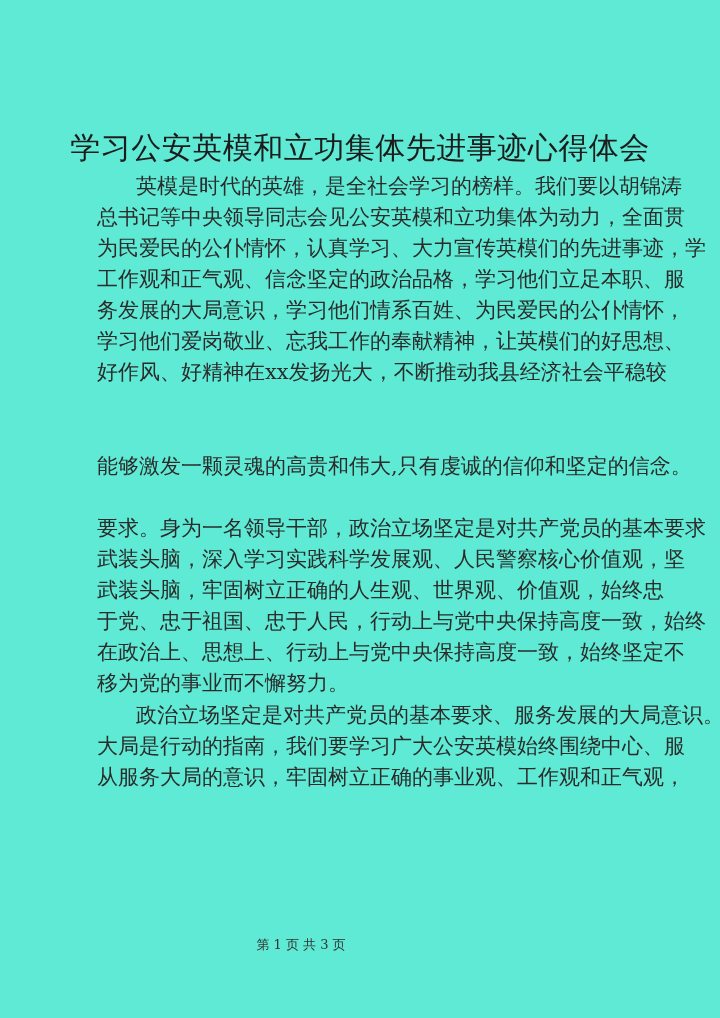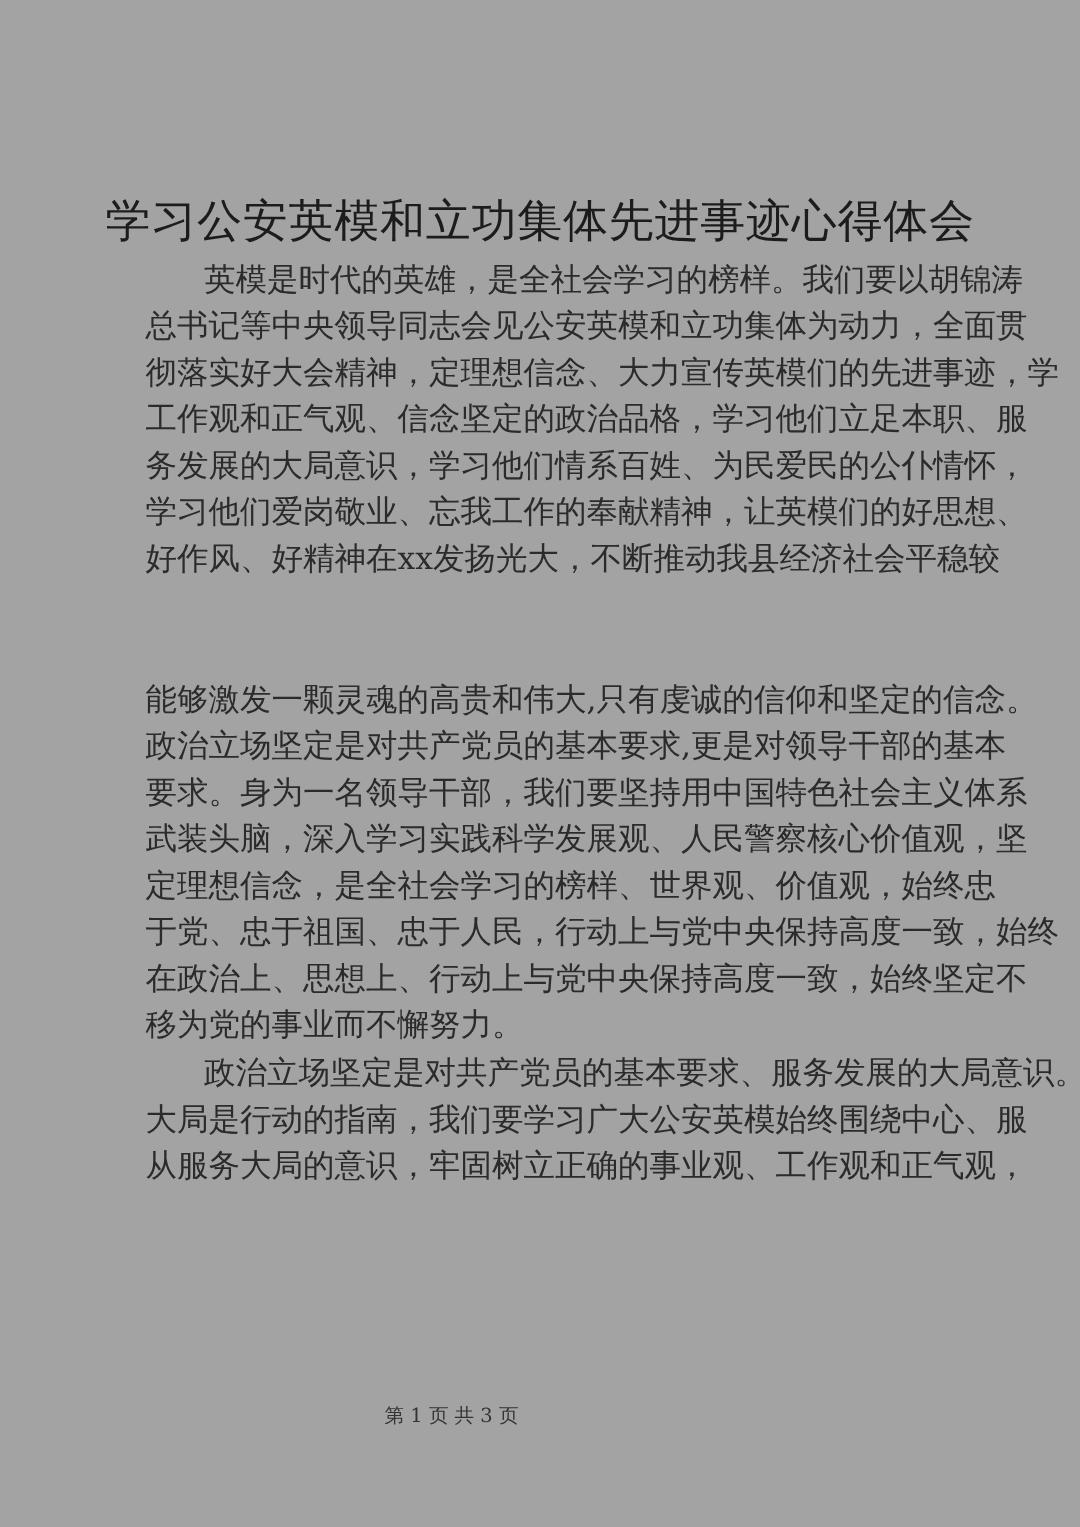--- a/index.html
+++ b/index.html
@@ -13,21 +13,21 @@
       position: relative;
       overflow: hidden;
       font-family: "DejaVu Serif", "Liberation Serif", serif;
       color: #2a2a2a;
     }
     .page {
       position: absolute;
       left: 0; top: 0;
       width: 720px;
       height: 1018px;
-      background: #a3a3a3;
+      background: #5eead4;
     }
     .title {
       position: absolute;
       left: 60px;
       width: 600px;
       top: 128px;
       text-align: center;
       font-family: "DejaVu Sans", "Liberation Sans", sans-serif;
       font-size: 30px;
       line-height: 40px;
@@ -67,31 +67,30 @@
     }
   </style>
 </head>
 <body>
 
 <div class="page">
   <div class="title">学习公安英模和立功集体先进事迹心得体会</div>
 
   <div class="line indent" style="top:171px">英模是时代的英雄，是全社会学习的榜样。我们要以胡锦涛</div>
   <div class="line" style="top:202px">总书记等中央领导同志会见公安英模和立功集体为动力，全面贯</div>
-  <div class="line" style="top:233px">彻落实好大会精神，定理想信念、大力宣传英模们的先进事迹，学</div>
+  <div class="line" style="top:233px">为民爱民的公仆情怀，认真学习、大力宣传英模们的先进事迹，学</div>
   <div class="line" style="top:264px">工作观和正气观、信念坚定的政治品格，学习他们立足本职、服</div>
   <div class="line" style="top:295px">务发展的大局意识，学习他们情系百姓、为民爱民的公仆情怀，</div>
   <div class="line" style="top:326px">学习他们爱岗敬业、忘我工作的奉献精神，让英模们的好思想、</div>
   <div class="line" style="top:357px">好作风、好精神在xx发扬光大，不断推动我县经济社会平稳较</div>
 
   <div class="line" style="top:451px">能够激发一颗灵魂的高贵和伟大,只有虔诚的信仰和坚定的信念。</div>
-  <div class="line" style="top:482px">政治立场坚定是对共产党员的基本要求,更是对领导干部的基本</div>
-  <div class="line" style="top:513px">要求。身为一名领导干部，我们要坚持用中国特色社会主义体系</div>
+  <div class="line" style="top:513px">要求。身为一名领导干部，政治立场坚定是对共产党员的基本要求</div>
   <div class="line" style="top:544px">武装头脑，深入学习实践科学发展观、人民警察核心价值观，坚</div>
-  <div class="line" style="top:575px">定理想信念，是全社会学习的榜样、世界观、价值观，始终忠</div>
+  <div class="line" style="top:575px">武装头脑，牢固树立正确的人生观、世界观、价值观，始终忠</div>
   <div class="line" style="top:606px">于党、忠于祖国、忠于人民，行动上与党中央保持高度一致，始终</div>
   <div class="line" style="top:637px">在政治上、思想上、行动上与党中央保持高度一致，始终坚定不</div>
   <div class="line last" style="top:668px">移为党的事业而不懈努力。</div>
 
   <div class="line indent" style="top:700px">政治立场坚定是对共产党员的基本要求、服务发展的大局意识。</div>
   <div class="line" style="top:731px">大局是行动的指南，我们要学习广大公安英模始终围绕中心、服</div>
   <div class="line" style="top:762px">从服务大局的意识，牢固树立正确的事业观、工作观和正气观，</div>
 
   <div class="footer">第 1 页  共 3 页</div>
 </div>

